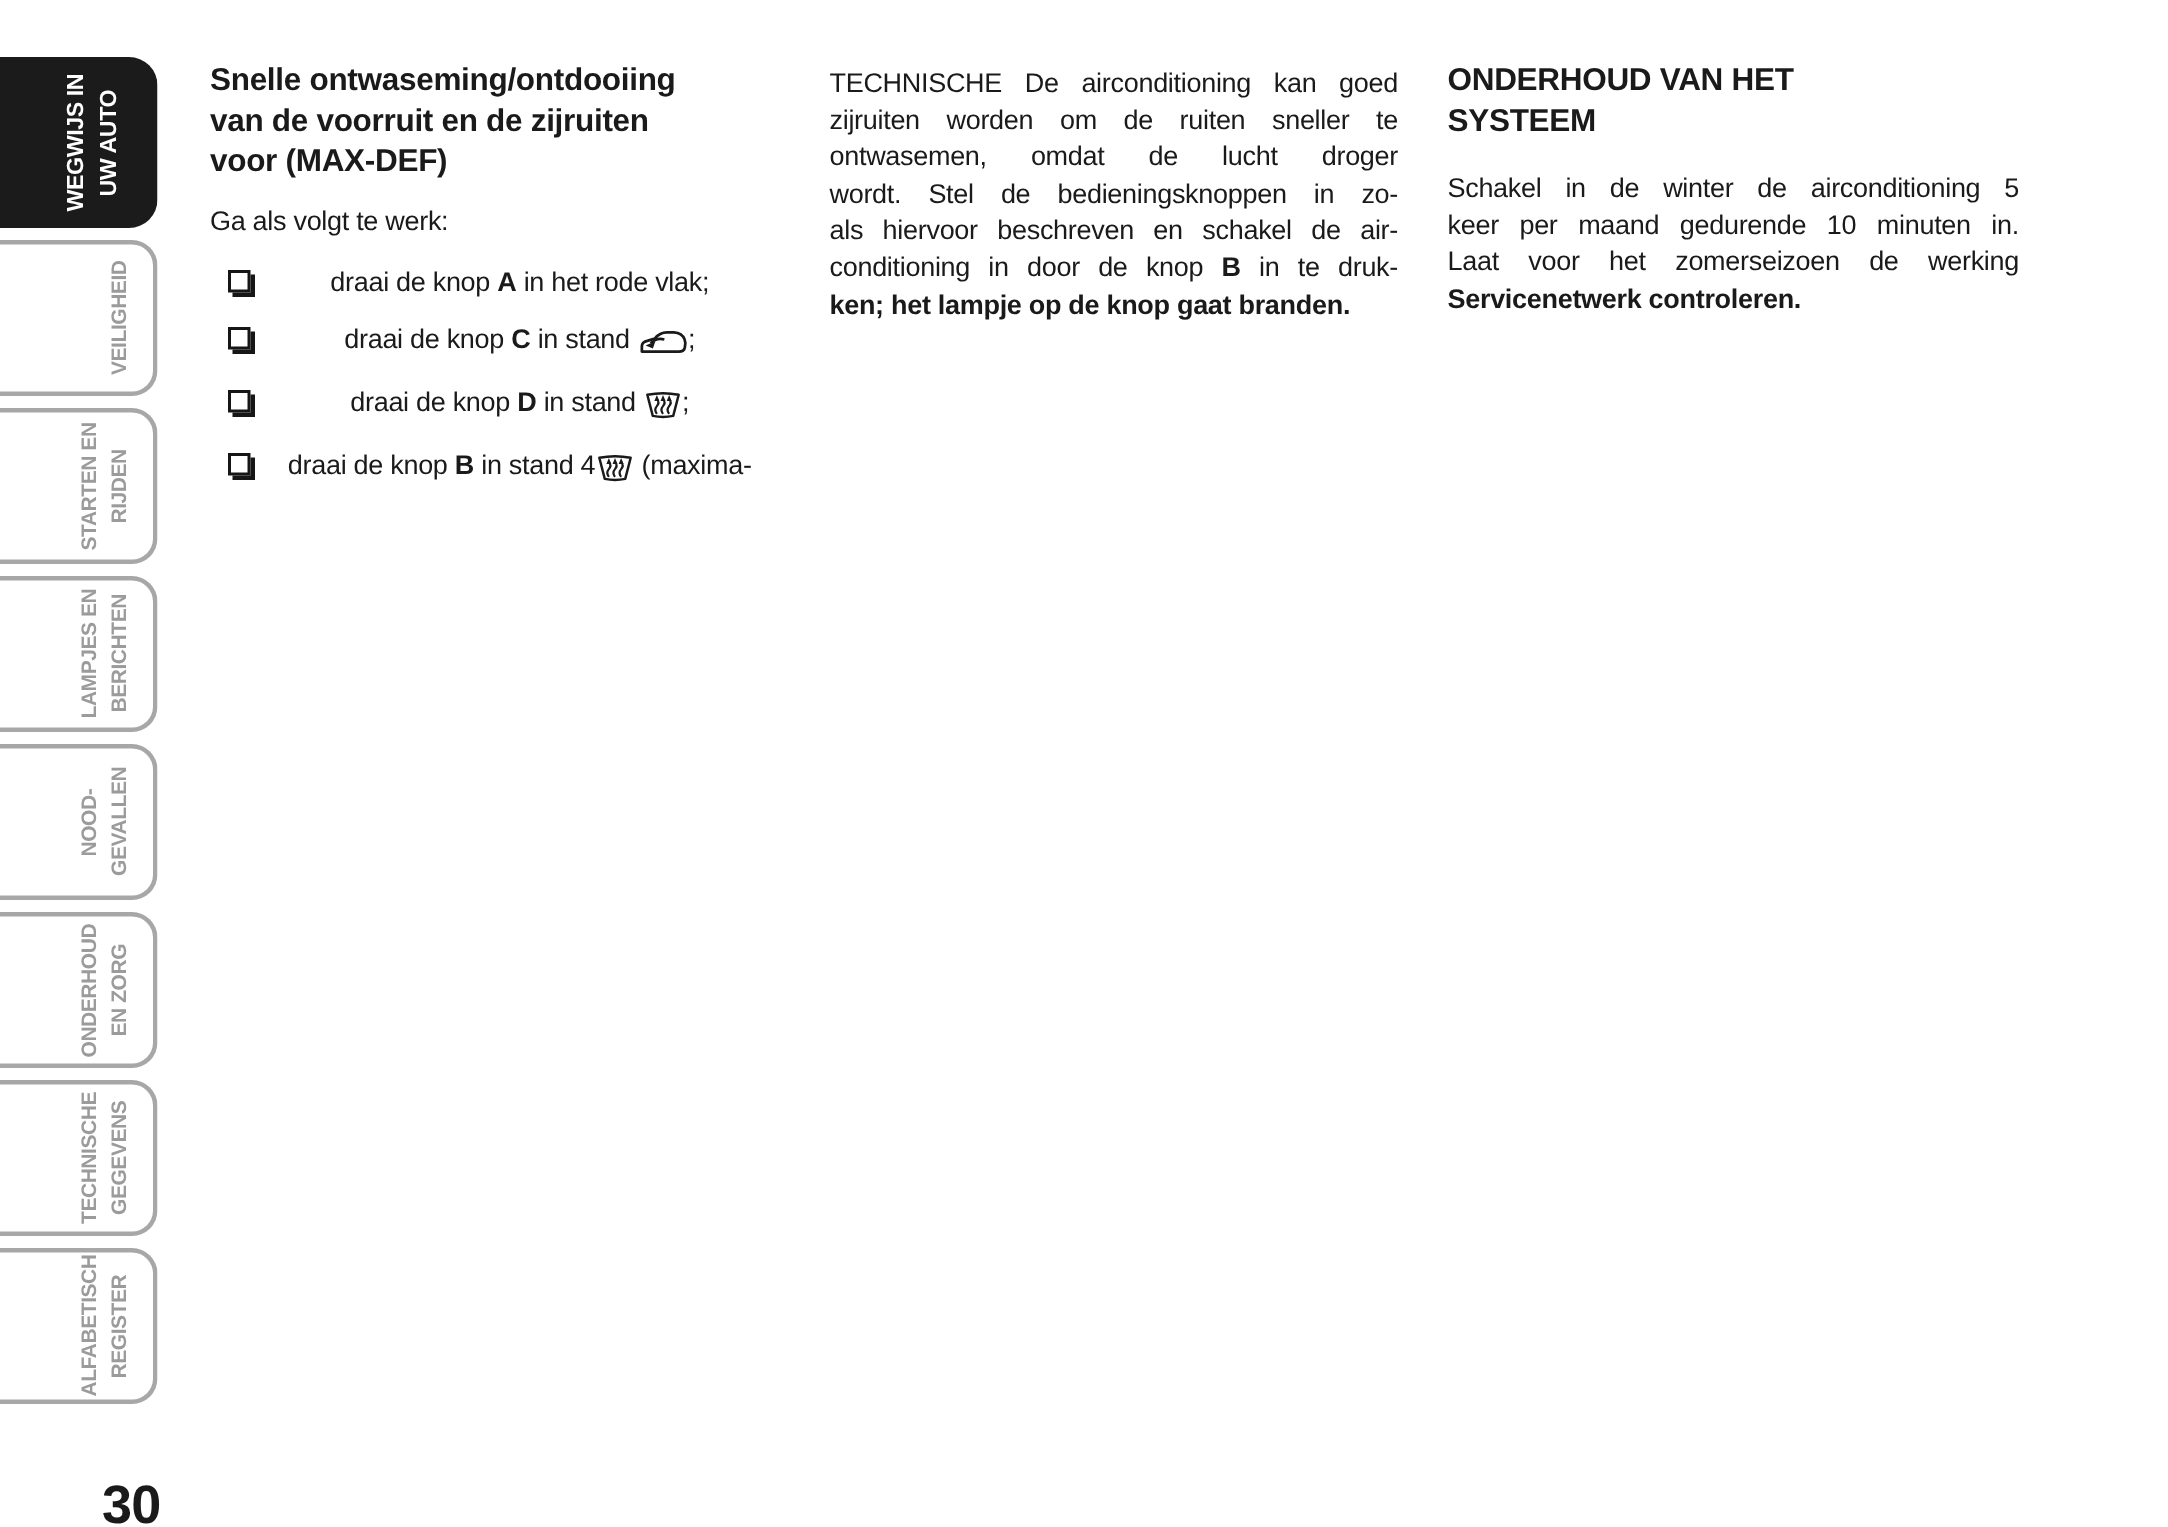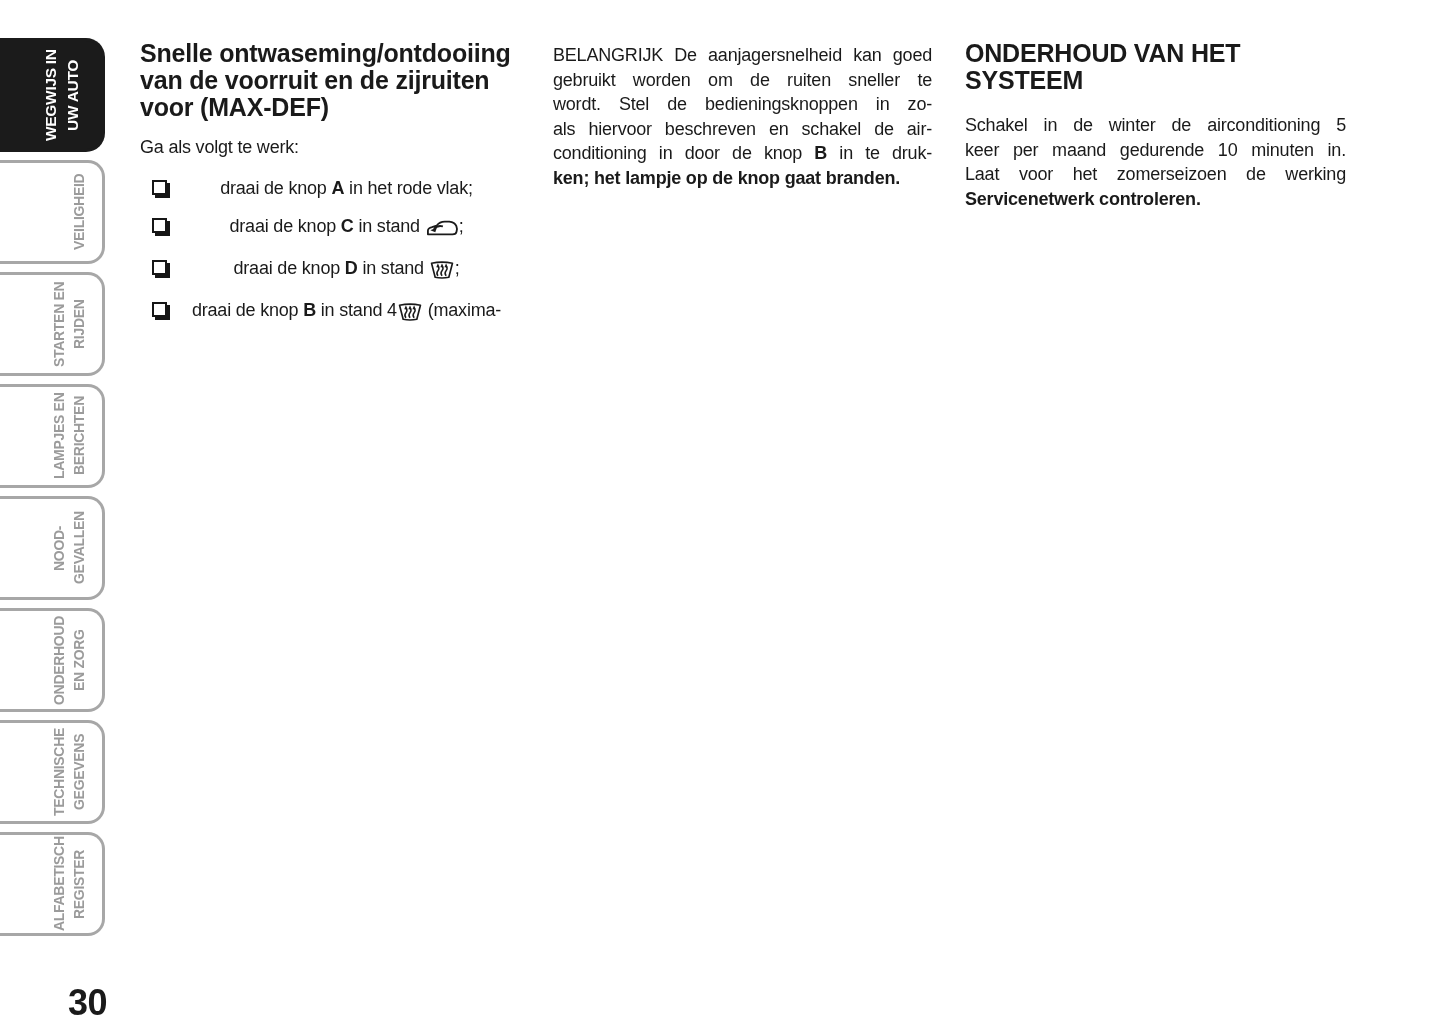--- a/index.html
+++ b/index.html
@@ -58,21 +58,21 @@
   }
 
   
   .col { position:absolute; top:40px; }
   .col1 { left:140px; width:384px; }
   .col2 { left:553px; width:379px; padding-top:3px; }
   .col3 { left:965px; width:381px; }
 
   .heading {
     margin:0 0 14px 0;
-    font-size:25px; font-weight:bold;
+    font-size:21px; font-weight:bold;
     line-height:27px;
     letter-spacing:-0.2px;
     white-space:pre-line;
   }
   .body-text, .intro, .bullets { font-size:18px; line-height:24.6px; letter-spacing:-0.2px; }
   .intro { margin:0 0 16px 0; }
 
   .bullets { list-style:none; margin:12px; padding:0;text-align:center; }
   .bullet { position:relative; padding-left:29px; margin-bottom:13px; line-height:25px; }
   .bullet-marker {
@@ -172,22 +172,23 @@
                   <polygon points="7.7,8 9.5,3.6 11.3,8" fill="#1a1a1a" stroke="none"></polygon>
                   <polygon points="12.2,8 14,3.6 15.8,8" fill="#1a1a1a" stroke="none"></polygon>
                   <polygon points="16.7,8 18.5,3.6 20.3,8" fill="#1a1a1a" stroke="none"></polygon>
                 </svg></span> (maxima-</div>
           </li>
         </ul>
     </section>
 
     <section class="col col2 body-text">
       <div id="col2-para">
-          <div class="jline">BELANGRIJK De aanjagersnelheid kan goed</div>
-          <div class="jline">gebruikt worden om de ruiten sneller te</div>
+          <div class="jline">TECHNISCHE De airconditioning kan goed</div>
+          <div class="jline">zijruiten worden om de ruiten sneller te</div>
+          <div class="jline">ontwasemen, omdat de lucht droger</div>
           <div class="jline">wordt. Stel de bedieningsknoppen in zo-</div>
           <div class="jline">als hiervoor beschreven en schakel de air-</div>
           <div class="jline">conditioning in door de knop <b>B</b> in te druk-</div>
           <div class="jline last">ken; het lampje op de knop gaat branden.</div>
         </div>
     </section>
 
     <section class="col col3 body-text">
       <h2 class="heading">ONDERHOUD VAN HET
 SYSTEEM</h2>

